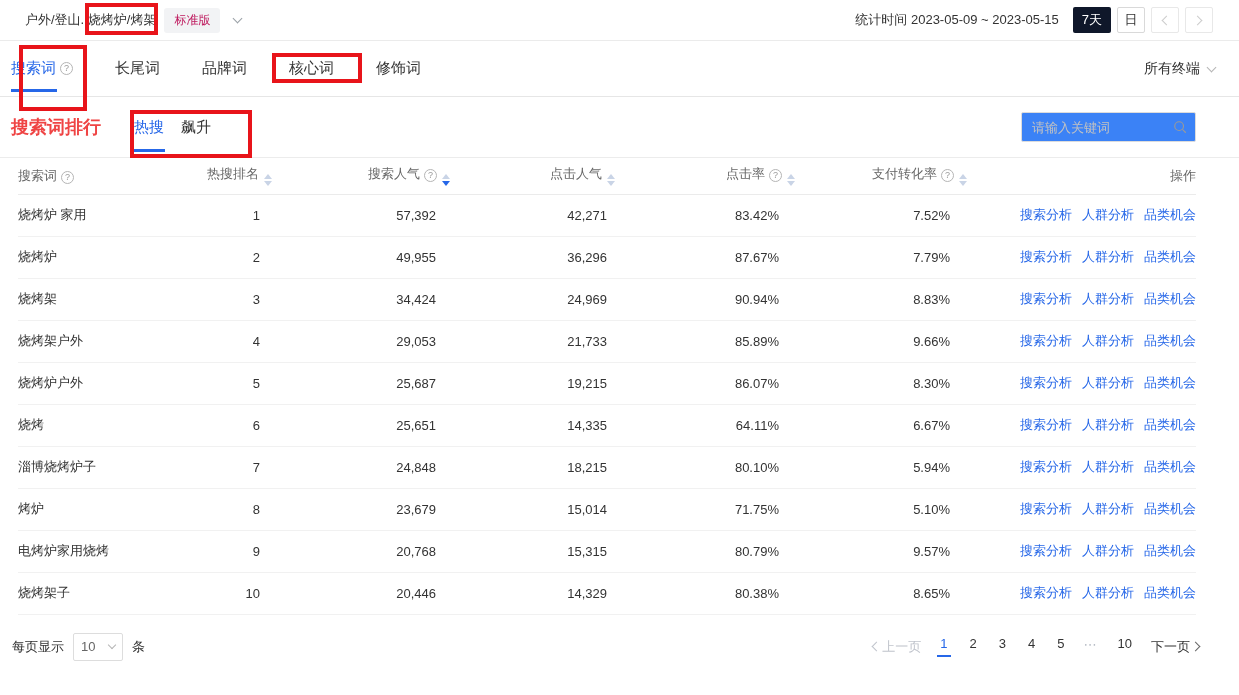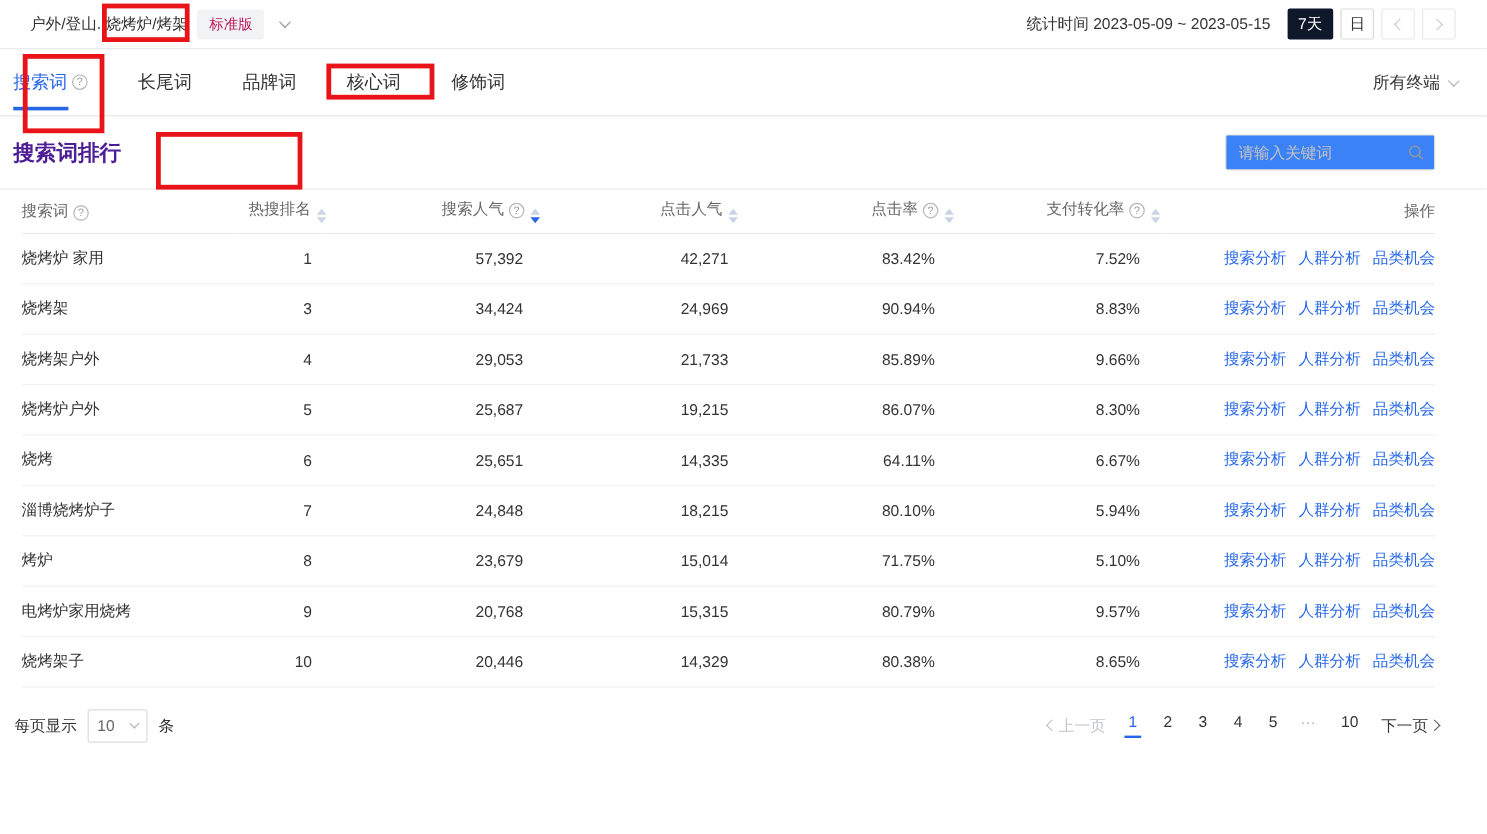--- a/index.html
+++ b/index.html
@@ -38,21 +38,21 @@
   .tab.active::after { content:''; position:absolute; left:0; width:46px; bottom:4px;
                        height:3px; background:#2667E8; }
   .help { display:inline-flex; align-items:center; justify-content:center; width:13px; height:13px;
           border:1px solid #b5b5b5; border-radius:50%; font-size:9px; color:#999; margin-left:4px;
           line-height:1; flex:none; }
   .terminal { font-size:14px; color:#333; display:flex; align-items:center; gap:8px; cursor:pointer; }
   .terminal .chev { margin-top:-3px; border-color:#b5b5b5; }
   
   .section-head { height:61px; display:flex; align-items:center; padding:0 43px 0 11px;
                   border-bottom:1px solid #ececec; }
-  .sec-title { font-size:18px; font-weight:700; color:#4c1d95;font-family:Liberation Serif, serif; }
+  .sec-title { font-size:18px; font-weight:700; color:#ef4444;font-family:Liberation Serif, serif; }
   .subtabs { display:flex; gap:15px; margin-left:32px; height:100%; }
   .subtab { font-size:15px; color:#333; display:flex; align-items:center; height:100%;
             position:relative; cursor:pointer; padding:0 1px; }
   .subtab.active { color:#2667E8; }
   .subtab.active::after { content:''; position:absolute; left:0; right:0; bottom:5px;
                           height:3px; background:#2667E8; }
   .searchbox { margin-left:auto; width:175px; height:30px; border:1px solid #dcdcdc; border-radius:2px;
                display:flex; align-items:center; padding:0 8px 0 10px; background:#3b82f6; }
   .searchbox input { flex:1; border:none; outline:none; font-size:13px; color:#333; min-width:0;
                      font-family:inherit; background:transparent; }
@@ -145,20 +145,24 @@
       </div>
     </div>
   <div class="terminal">
     <span>所有终端</span>
     <span class="chev"></span>
   </div>
 </div>
 
 <div class="section-head">
   <span class="sec-title">搜索词排行</span>
+  <div class="subtabs">
+      <div class="subtab active">热搜</div>
+      <div class="subtab">飙升</div>
+    </div>
   <div class="searchbox">
     <input type="text" placeholder="请输入关键词" style="">
     <svg width="14" height="14" viewBox="0 0 16 16">
       <circle cx="7" cy="7" r="5" fill="none" stroke="#999" stroke-width="1.3"></circle>
       <line x1="10.8" y1="10.8" x2="14.6" y2="14.6" stroke="#999" stroke-width="1.3"></line>
     </svg>
   </div>
 </div>
 
 <table>
@@ -198,20 +202,29 @@
       </tr>
     </thead>
   <tbody>
       <tr>
         <td class="al-left cell-keyword">烧烤炉 家用</td>
         <td class="al-right cell-rank">1</td>
         <td class="al-right cell-search_pop">57,392</td>
         <td class="al-right cell-click_pop">42,271</td>
         <td class="al-right cell-ctr">83.42%</td>
         <td class="al-right cell-cvr">7.52%</td>
+        <td class="al-right"><a class="op-link">搜索分析</a><a class="op-link">人群分析</a><a class="op-link">品类机会</a></td>
+      </tr>
+      <tr>
+        <td class="al-left cell-keyword">烧烤炉</td>
+        <td class="al-right cell-rank">2</td>
+        <td class="al-right cell-search_pop">49,955</td>
+        <td class="al-right cell-click_pop">36,296</td>
+        <td class="al-right cell-ctr">87.67%</td>
+        <td class="al-right cell-cvr">7.79%</td>
         <td class="al-right"><a class="op-link">搜索分析</a><a class="op-link">人群分析</a><a class="op-link">品类机会</a></td>
       </tr>
       <tr>
         <td class="al-left cell-keyword">烧烤架</td>
         <td class="al-right cell-rank">3</td>
         <td class="al-right cell-search_pop">34,424</td>
         <td class="al-right cell-click_pop">24,969</td>
         <td class="al-right cell-ctr">90.94%</td>
         <td class="al-right cell-cvr">8.83%</td>
         <td class="al-right"><a class="op-link">搜索分析</a><a class="op-link">人群分析</a><a class="op-link">品类机会</a></td>

